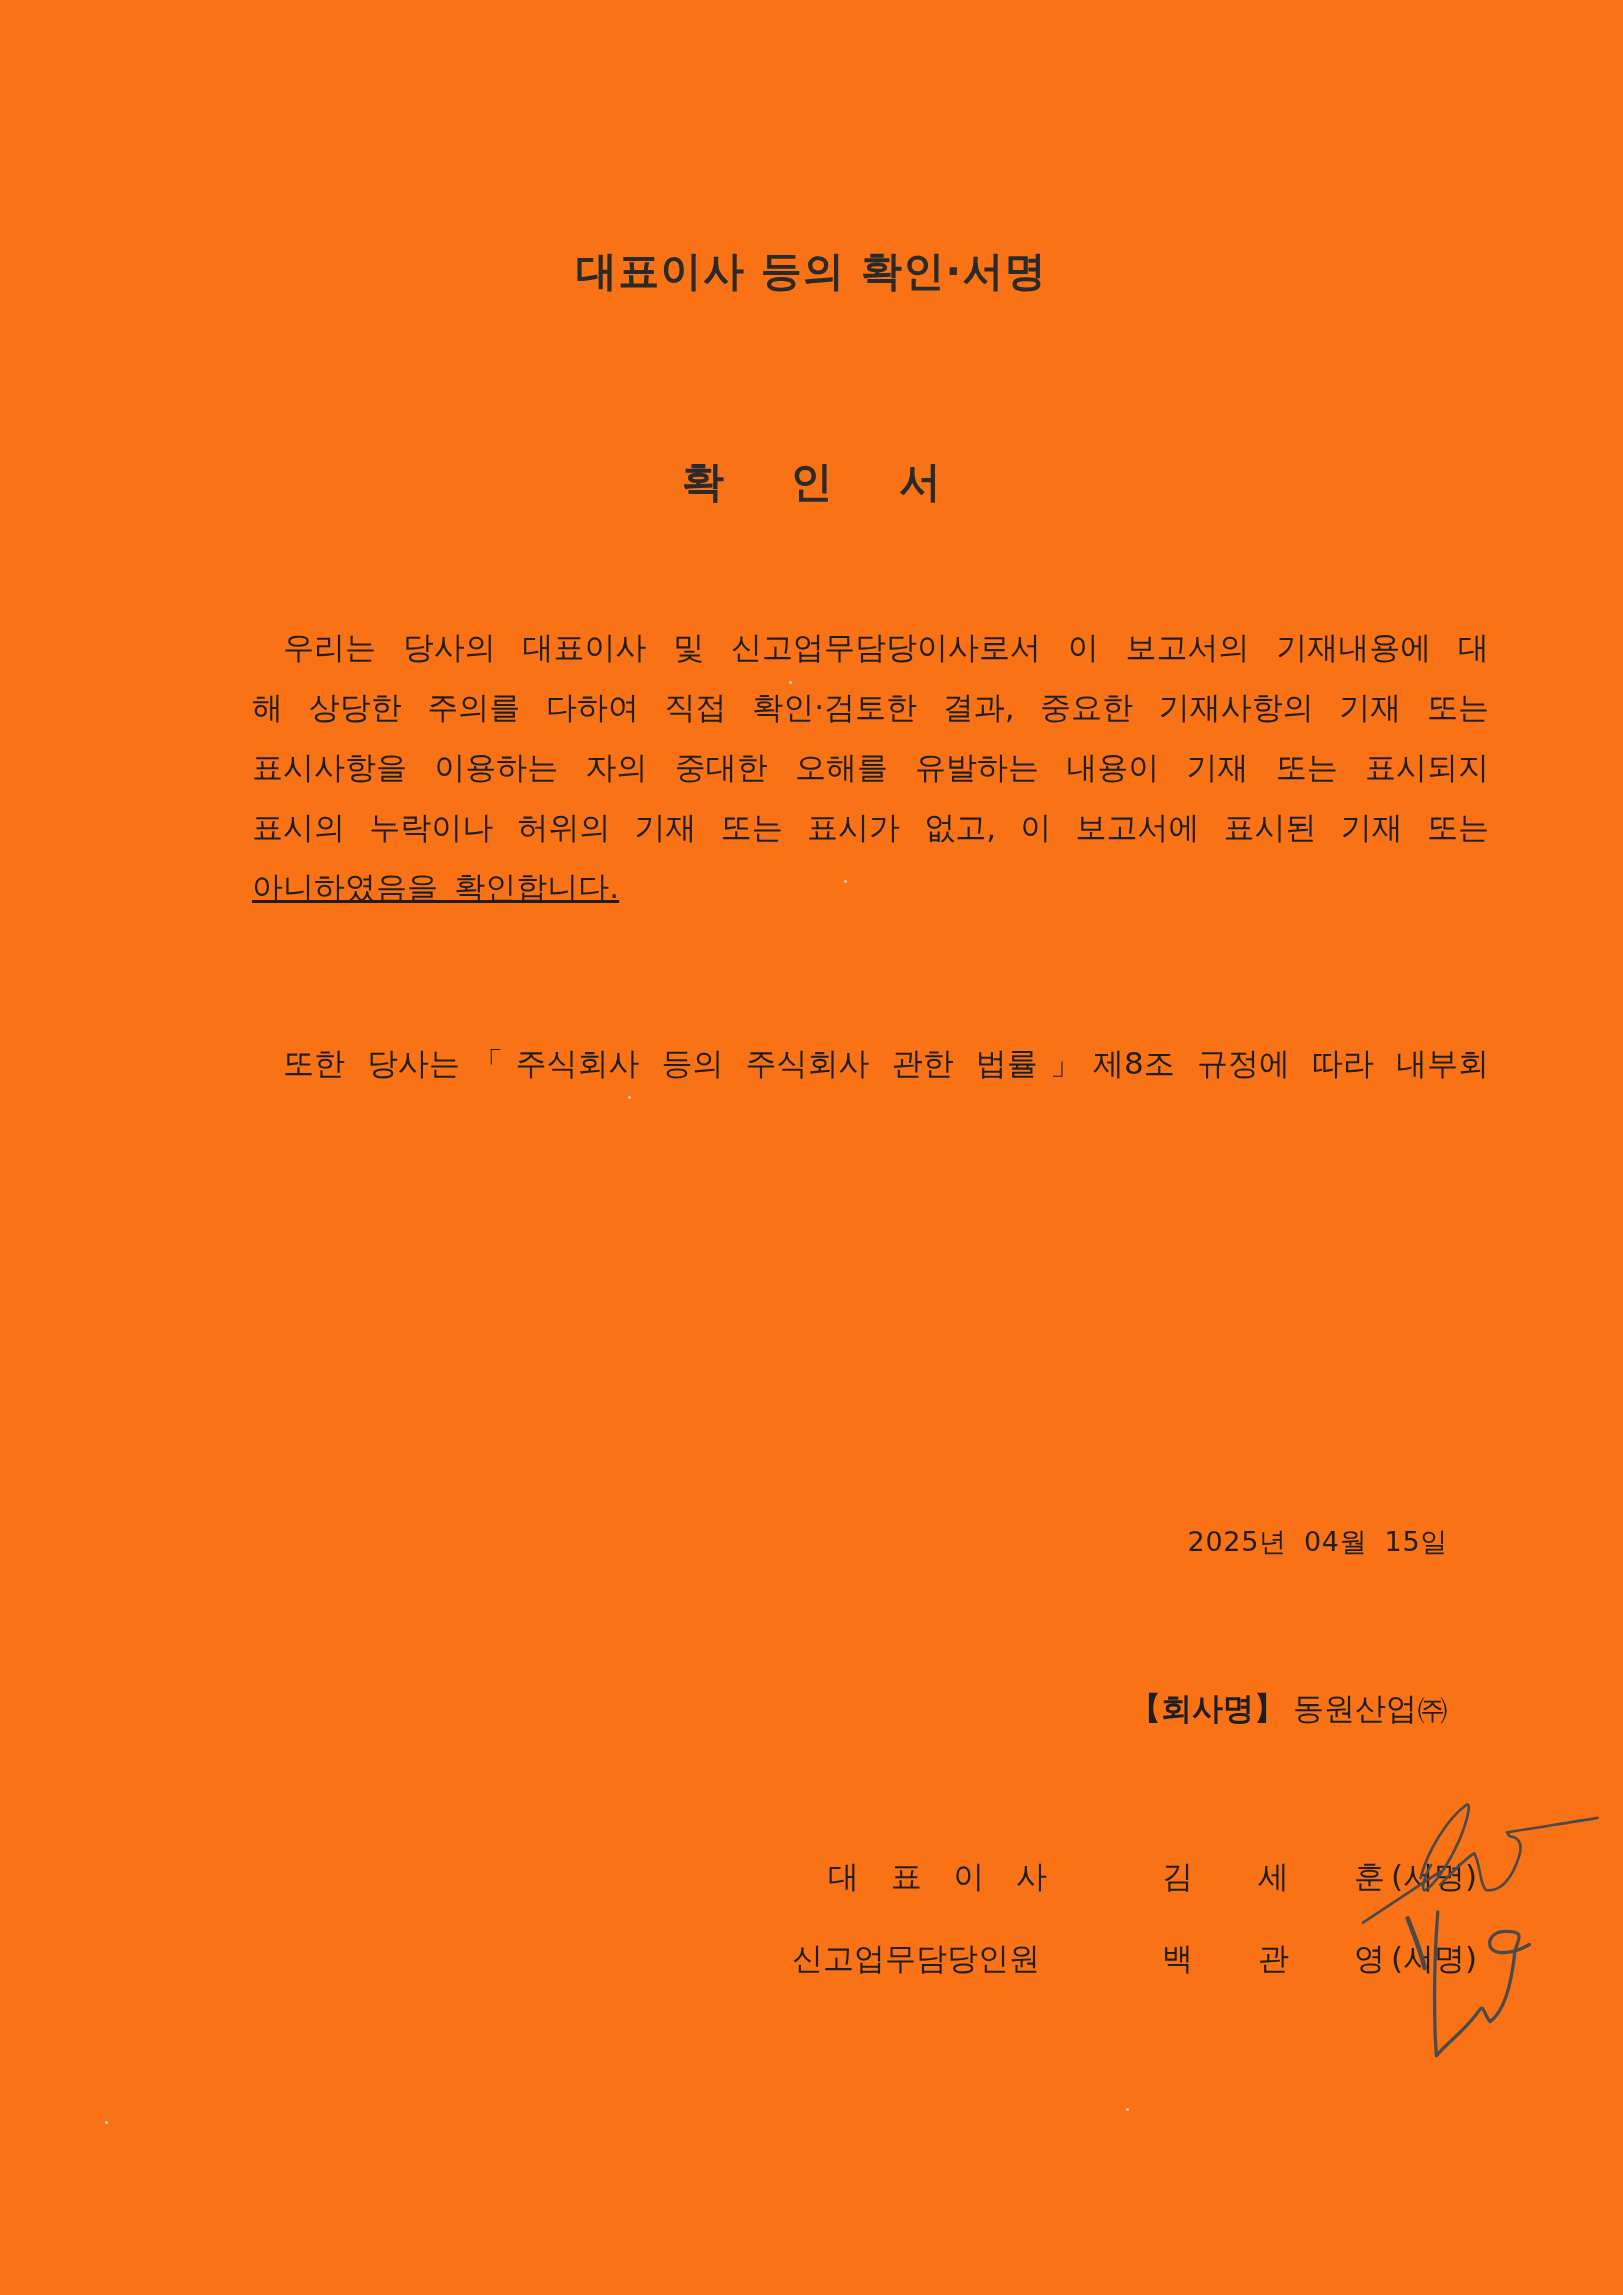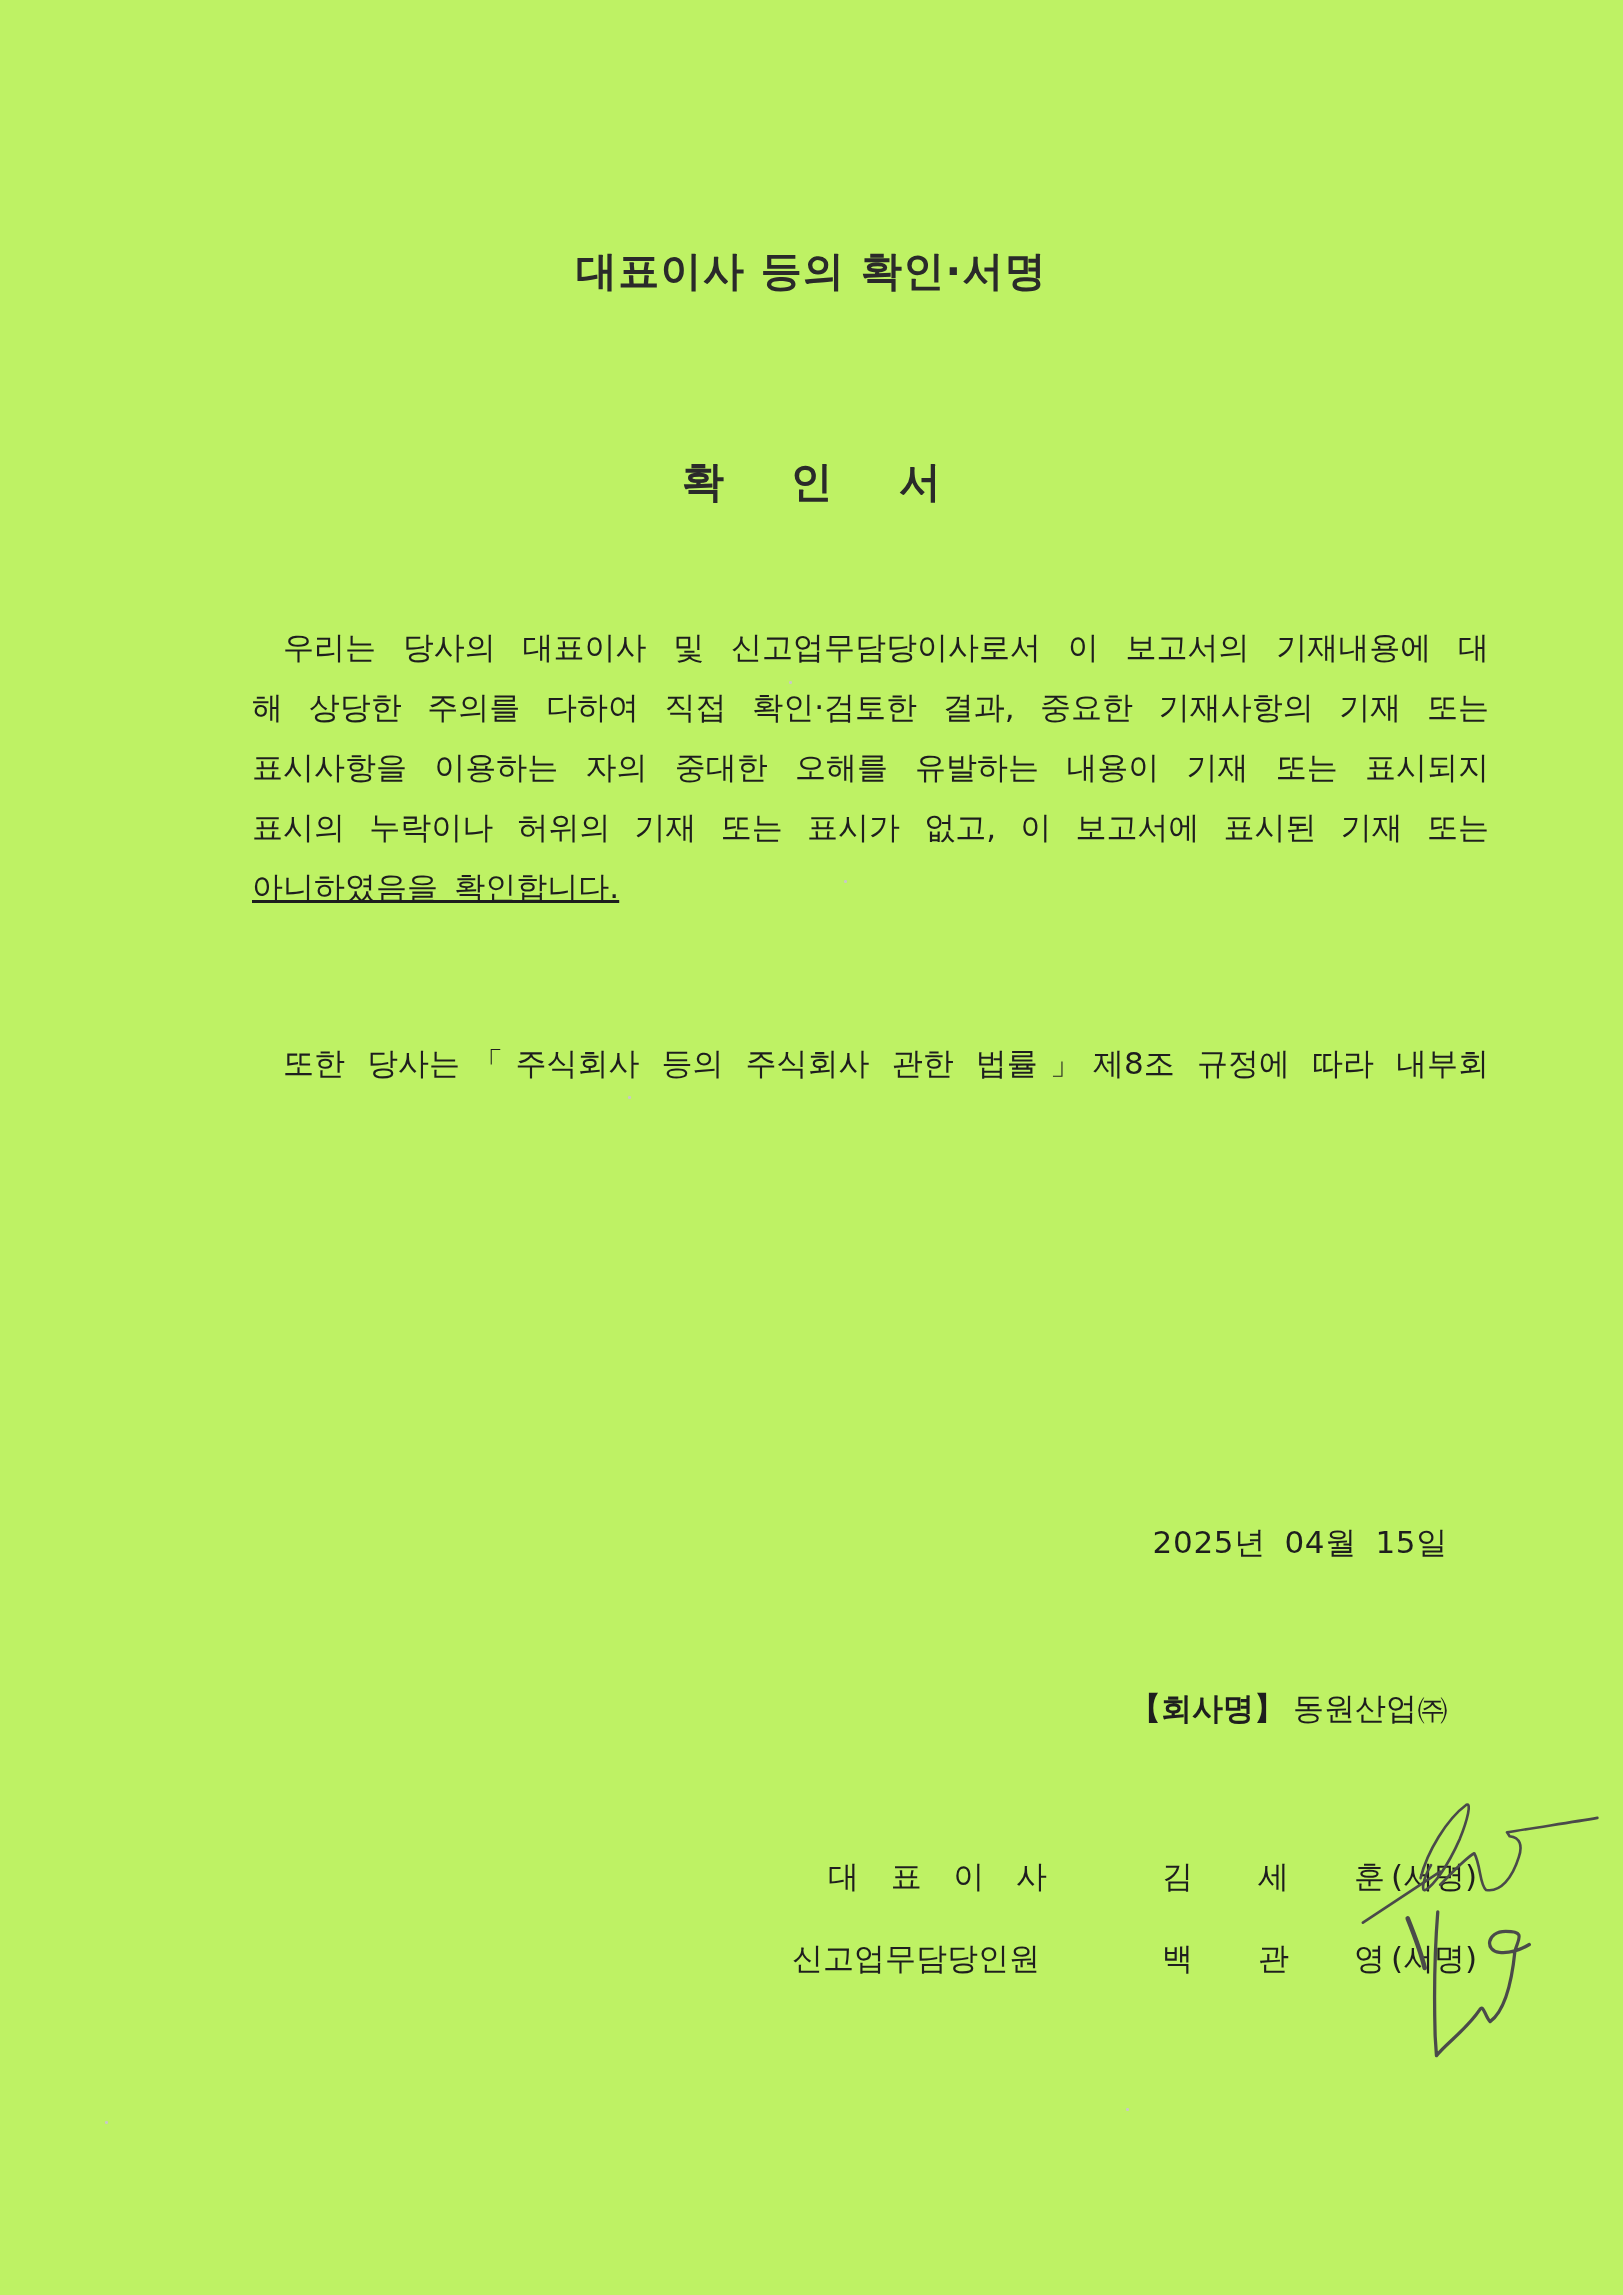--- a/index.html
+++ b/index.html
@@ -13,21 +13,21 @@
     position: relative;
     overflow: hidden;
     font-family: "DejaVu Sans", "Liberation Sans", sans-serif;
     color: #1e1e1e;
   }
   .page {
     position: absolute;
     left: 0; top: 0;
     width: 1623px;
     height: 2295px;
-    background: #bef264;
+    background: #f97316;
   }
   .doc-title {
     position: absolute;
     left: 0;
     width: 1623px;
     top: 242px;
     text-align: center;
     font-size: 41px;
     font-weight: bold;
     letter-spacing: 1.3px;
@@ -71,21 +71,21 @@
   .para .line.indent {
     padding-left: 31px;
   }
   #para1 { top: 617px; }
   #para2 { top: 1033px; }
 
   .date-line {
     position: absolute;
     right: 175px;
     top: 1516px;
-    font-size: 31px;
+    font-size: 27px;
     line-height: 52px;
     letter-spacing: 0.7px;
     word-spacing: 7.9px;
     white-space: nowrap;
   }
   .company-line {
     position: absolute;
     right: 175px;
     top: 1682px;
     font-size: 31px;

